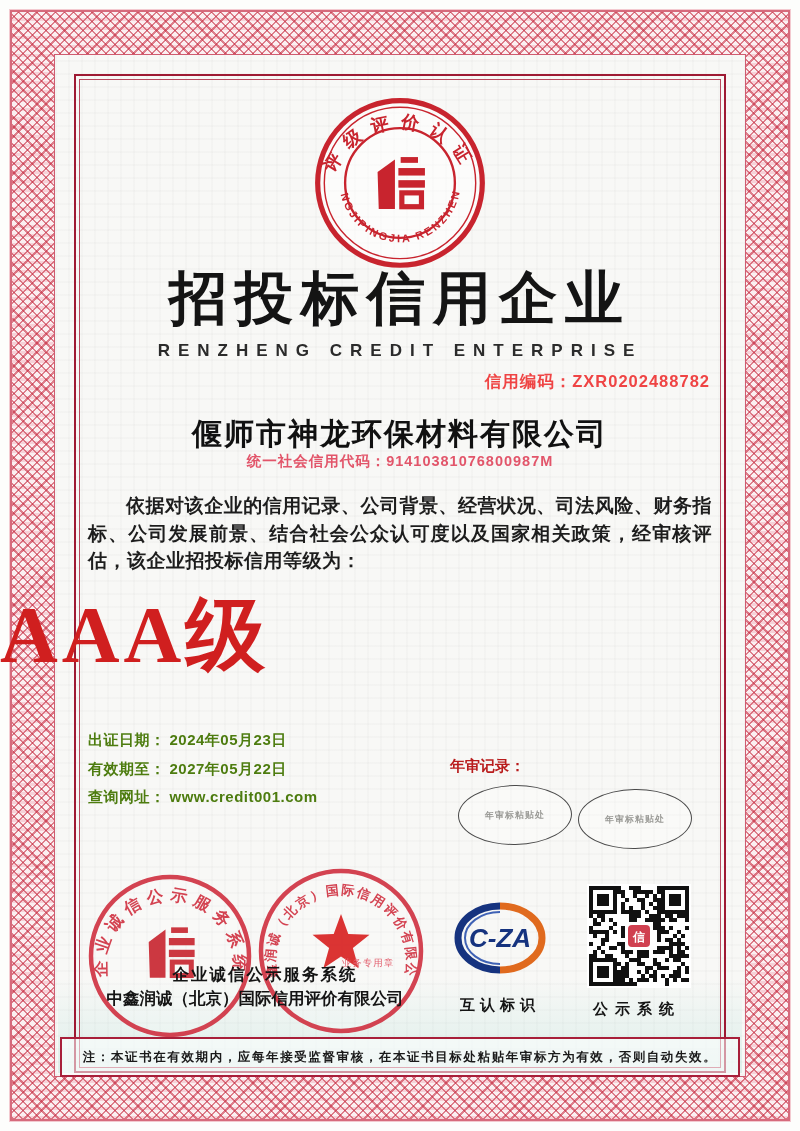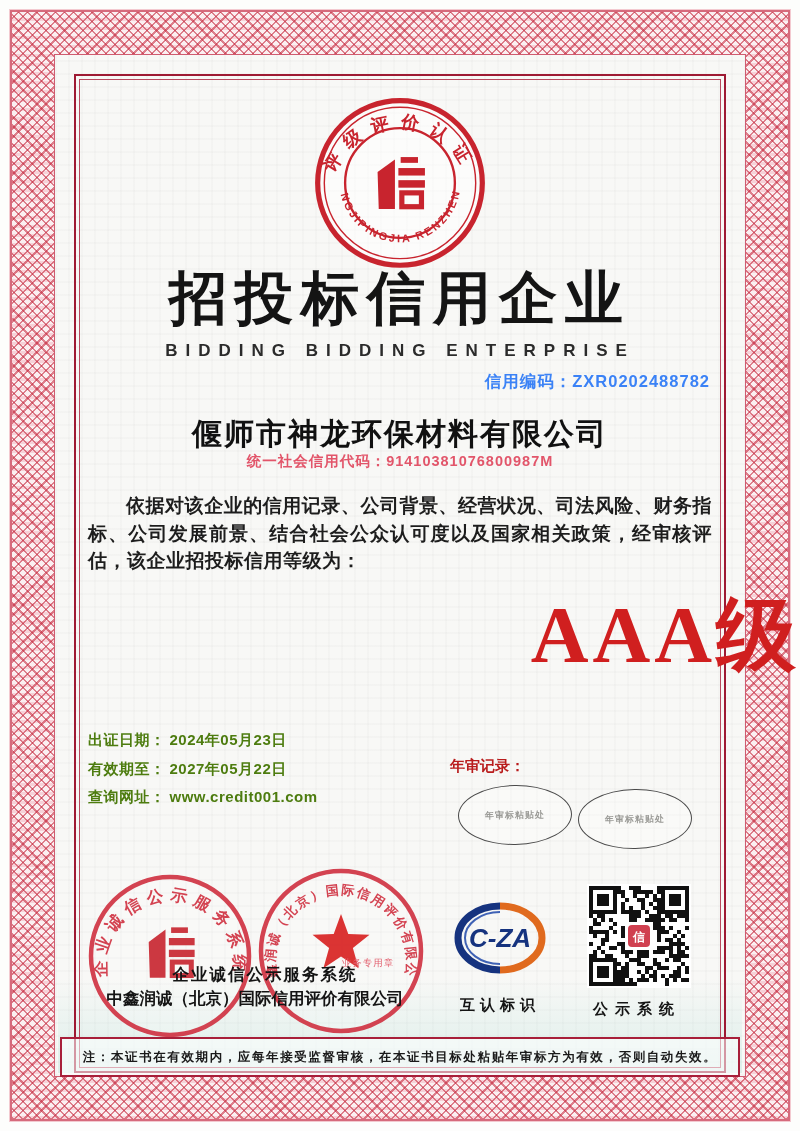--- a/index.html
+++ b/index.html
@@ -48,37 +48,37 @@
     position:absolute;left:0;right:0;top:260px;text-align:center;
     font-size:58px;font-weight:900;color:#141414;letter-spacing:8px;
     font-family:"Liberation Sans","DejaVu Sans",sans-serif;
   }
   .subtitle{
     position:absolute;left:0;right:0;top:341px;text-align:center;
     font-size:17px;font-weight:700;color:#2b2b2b;letter-spacing:8px;
   }
   .credit-code{
     position:absolute;right:90px;top:371px;
-    font-size:16.5px;font-weight:800;color:#3b82f6;letter-spacing:1px;
+    font-size:16.5px;font-weight:800;color:#ef4444;letter-spacing:1px;
   }
   .company{
     position:absolute;left:0;right:0;top:414px;text-align:center;
     font-size:30px;font-weight:900;color:#111;letter-spacing:2px;
   }
   .uscc{
     position:absolute;left:0;right:0;top:452px;text-align:center;
     font-size:14.5px;font-weight:800;color:#e2556a;letter-spacing:1px;
   }
   .body-text{
     position:absolute;left:88px;top:492px;width:624px;
     font-size:19px;line-height:27.5px;font-weight:800;color:#1d1d1d;
     text-indent:2em;letter-spacing:.5px;text-align:justify;
   }
   .grade{
-    position:absolute;left:0;right:0;top:582px;text-align:right;
+    position:absolute;left:0;right:0;top:582px;text-align:left;
     font-size:80px;font-weight:900;color:#d01f1f;letter-spacing:4px;
     font-family:"Liberation Serif","DejaVu Serif",serif;
   }
   .info{position:absolute;left:88px;top:731px;}
   .info-row{height:28.5px;font-size:15px;font-weight:800;color:#4d7c0f;letter-spacing:.5px;}
   .info-row .lbl{margin-right:4px;}
   .review-label{
     position:absolute;left:450px;top:757px;
     font-size:15px;font-weight:800;color:#b91c1c;
   }
@@ -146,21 +146,21 @@
   <text font-size="19" font-weight="bold" fill="#c8242e" letter-spacing="11">
     <textPath href="#arcTop" startOffset="50%" text-anchor="middle">评级评价认证</textPath>
   </text>
   <text font-size="11.5" font-weight="bold" fill="#c8242e" letter-spacing="2.5">
     <textPath href="#arcBot" startOffset="50%" text-anchor="middle">PINGJIPINGJIA RENZHENG</textPath>
   </text>
   <use href="#xinlogo" transform="translate(62,63) scale(0.61)"></use>
 </svg>
 
 <div class="title">招投标信用企业</div>
-<div class="subtitle">BIDDING BIDDING ENTERPRISE</div>
+<div class="subtitle">RENZHENG CREDIT ENTERPRISE</div>
 <div class="credit-code">信用编码：ZXR0202488782</div>
 <div class="company">偃师市神龙环保材料有限公司</div>
 <div class="uscc">统一社会信用代码：91410381076800987M</div>
 <div class="body-text">依据对该企业的信用记录、公司背景、经营状况、司法风险、财务指标、公司发展前景、结合社会公众认可度以及国家相关政策，经审核评估，该企业招投标信用等级为：</div>
 <div class="grade">AAA级</div>
 
 <div class="info">
   <div class="info-row">
     <span class="lbl">出证日期：</span><span>2024年05月23日</span>
   </div>

